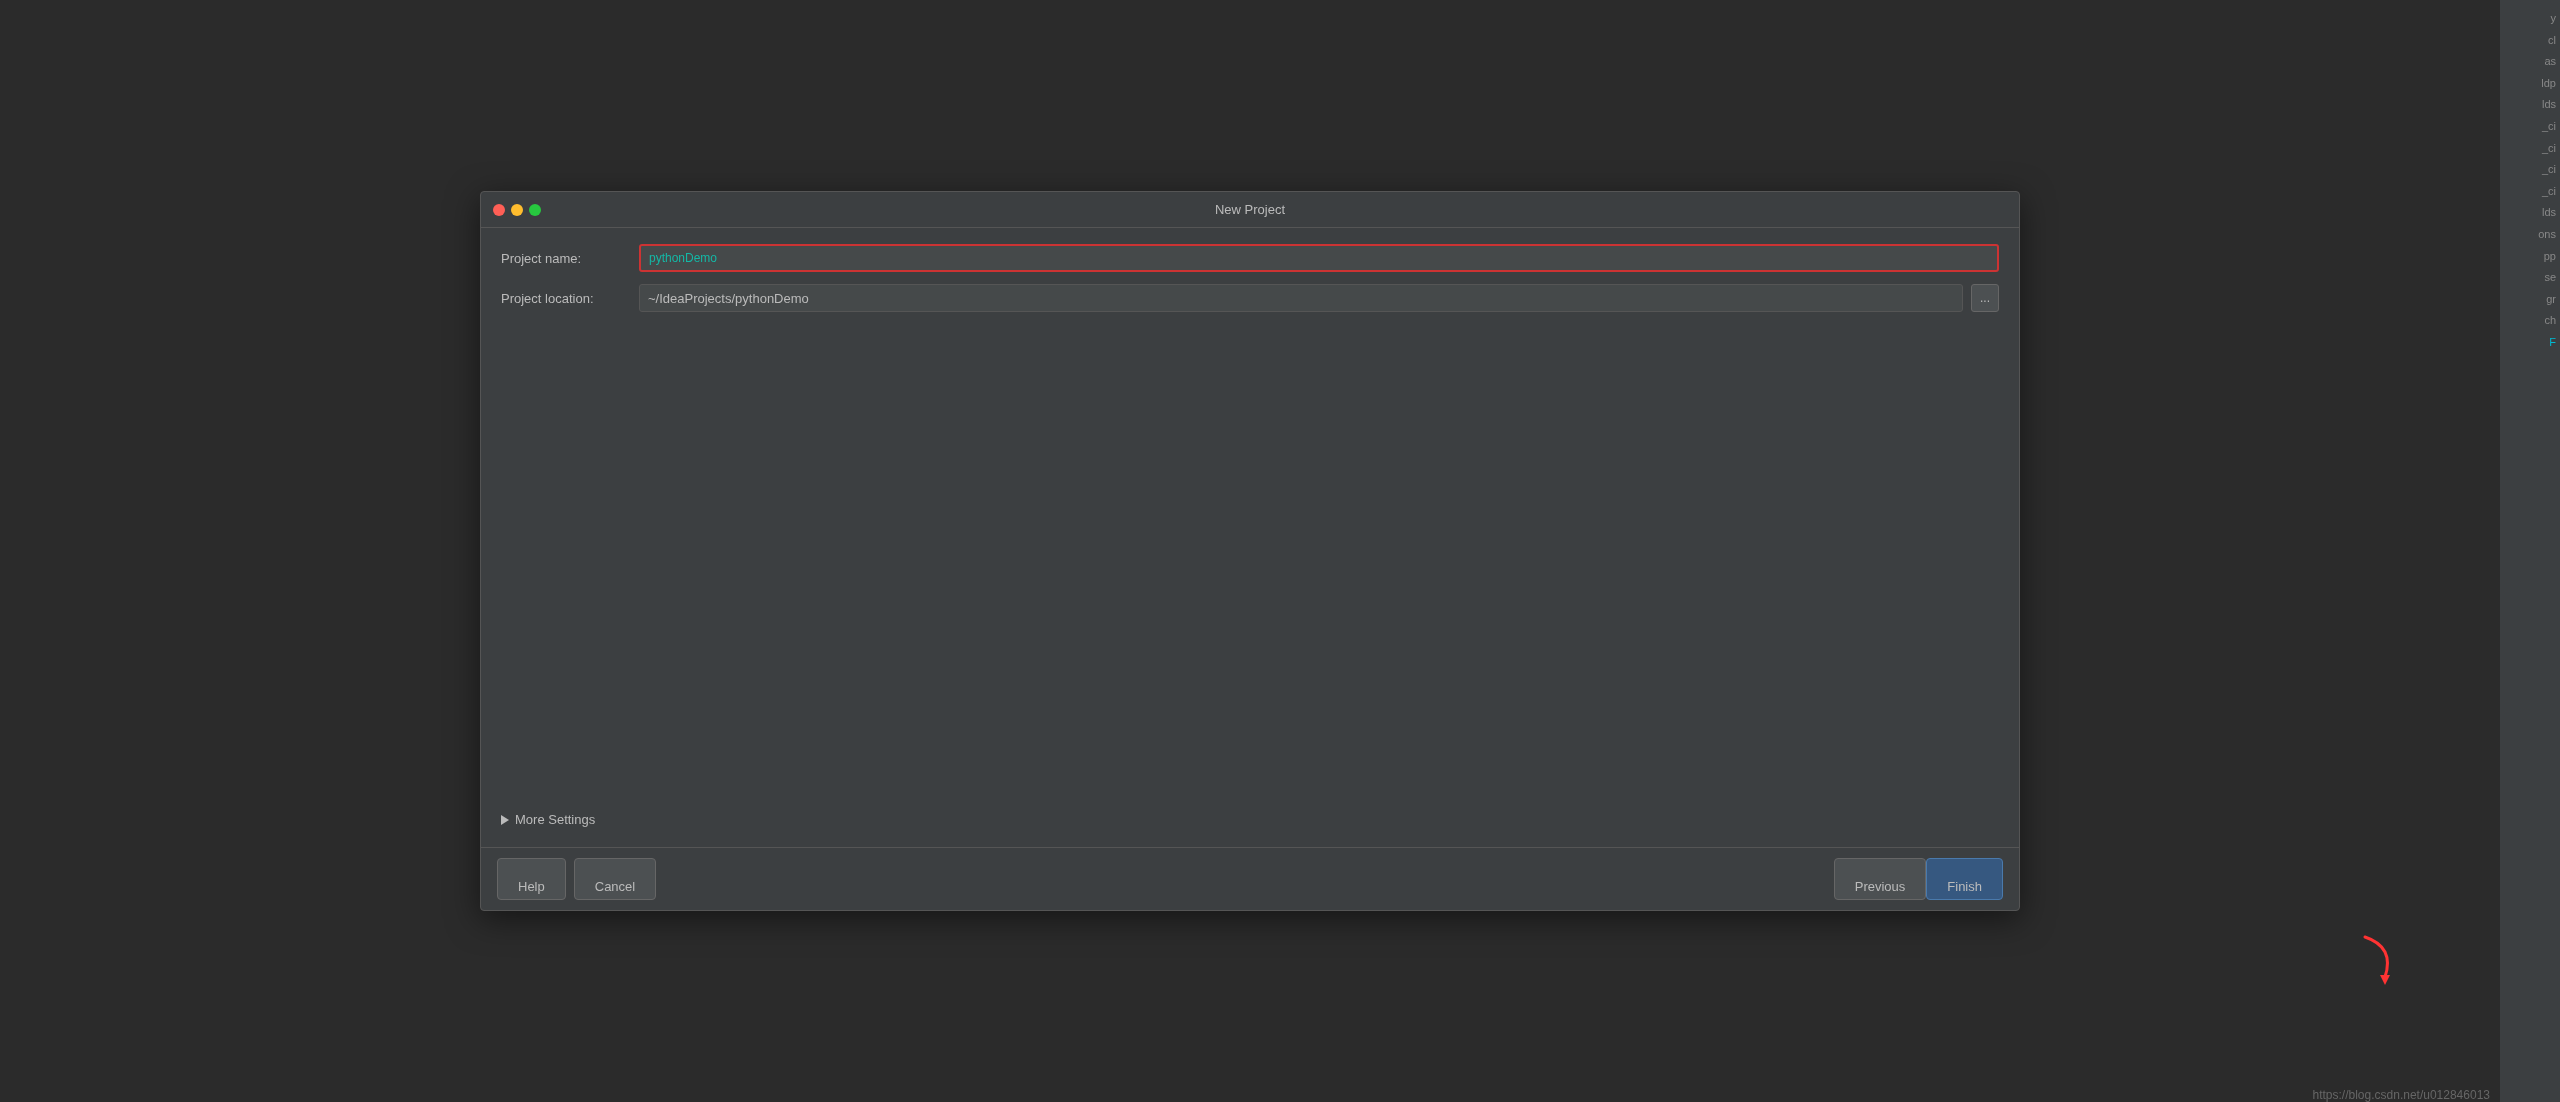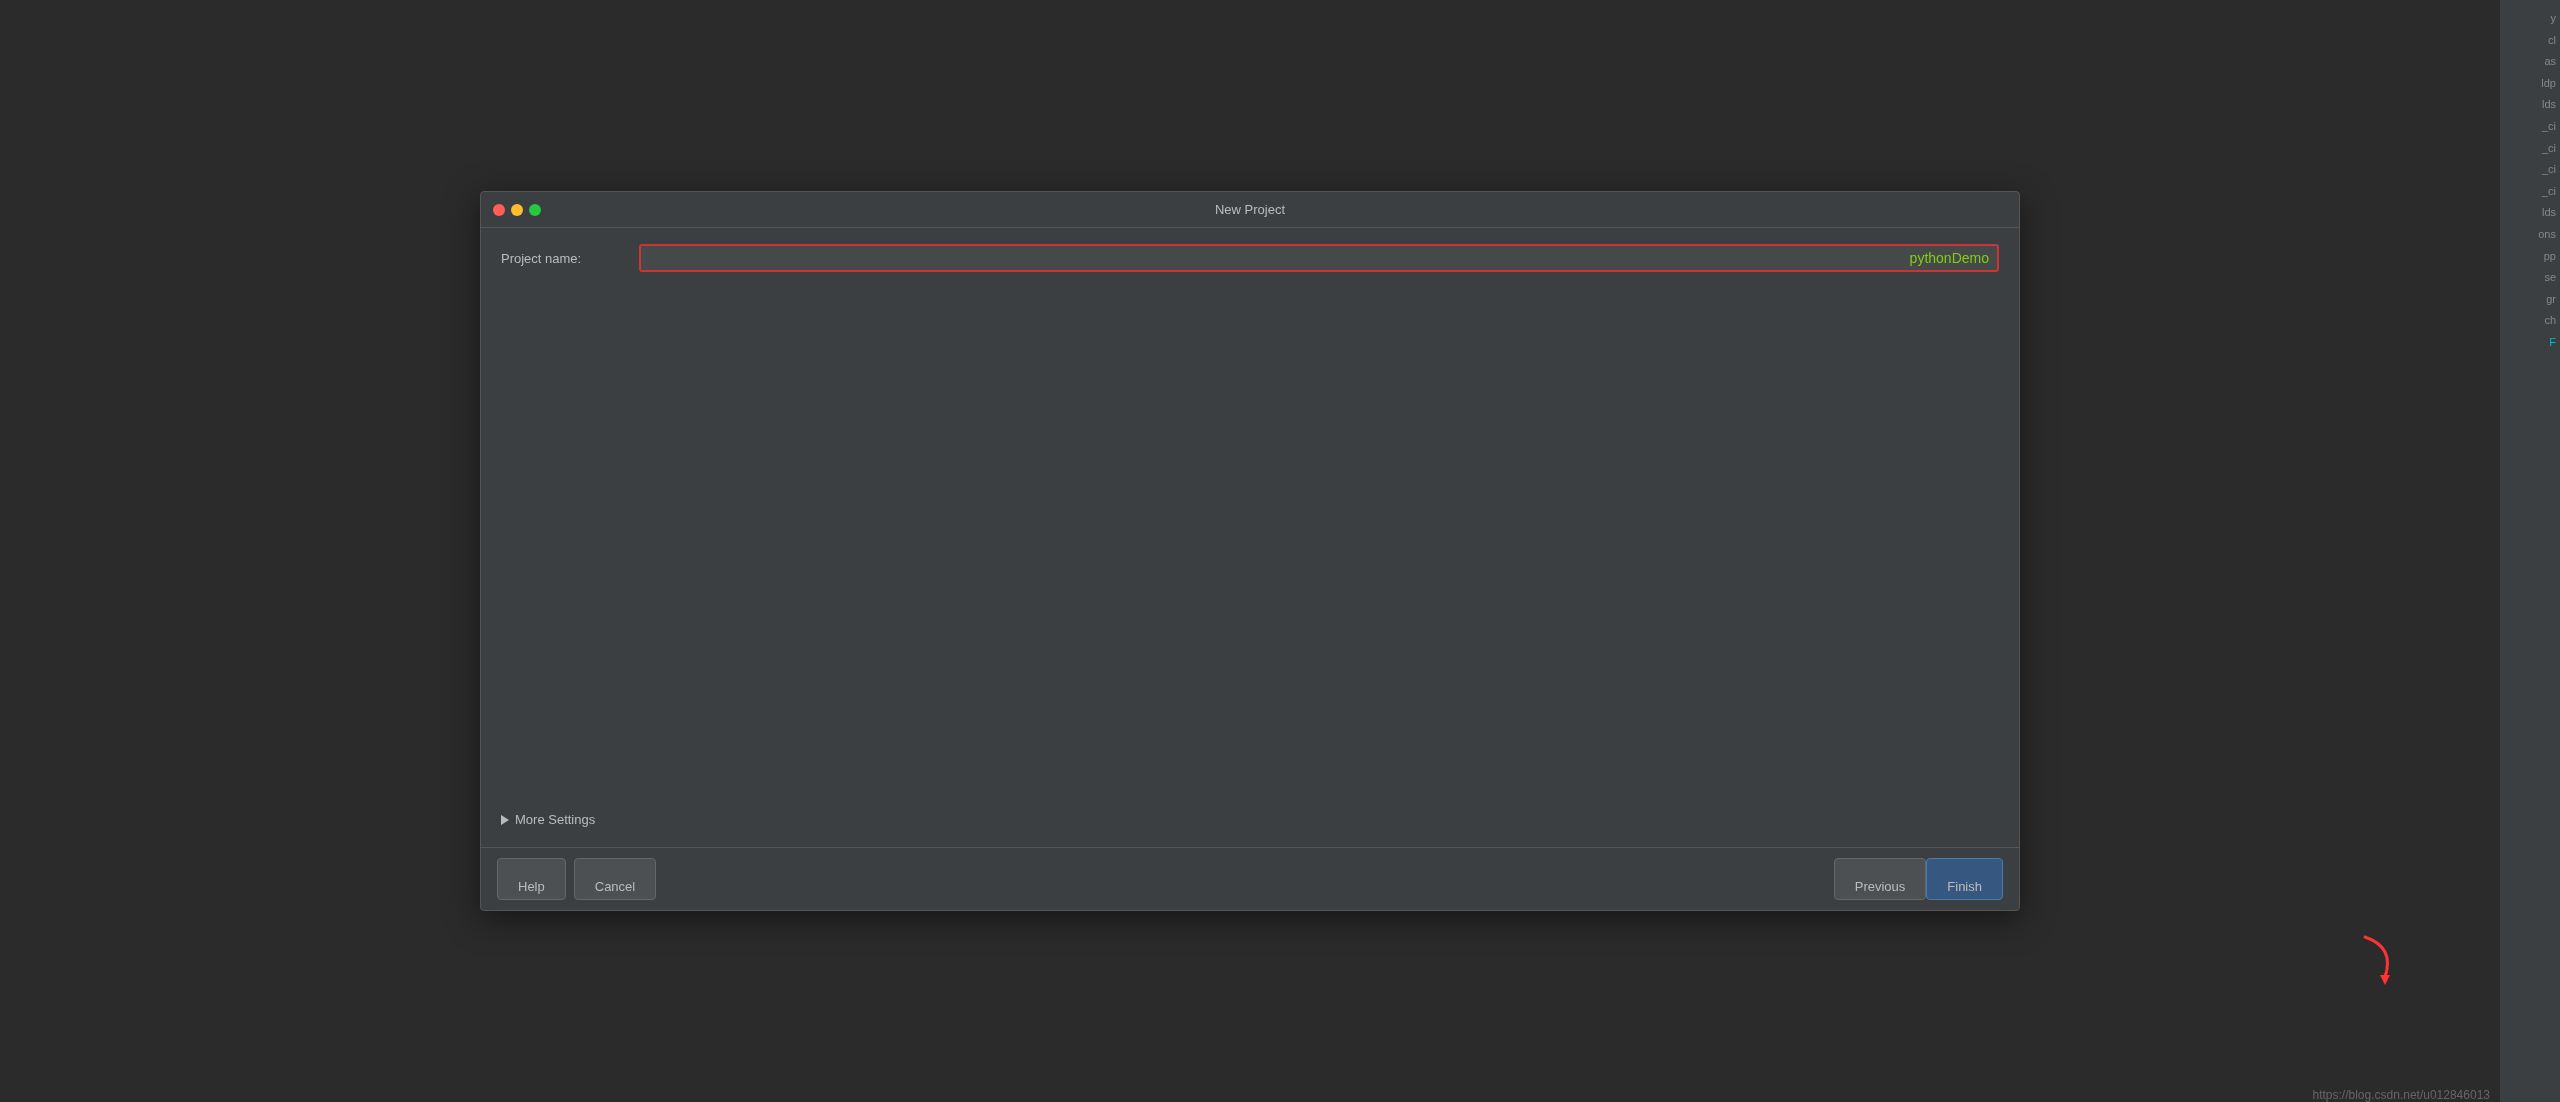--- a/index.html
+++ b/index.html
@@ -133,26 +133,25 @@
       color: #bbbbbb;
       font-size: 13px;
       min-width: 130px;
     }
 
     .form-input {
       flex: 1;
       background: #45494a;
       border: 2px solid #cc3333;
       border-radius: 3px;
-      color: #84cc16;
-      font-size: 14px;
+      color: #14b8a6;
+      font-size: 12px;
       padding: 4px 8px;
       height: 28px;
       outline: none;
-      text-align: right;
     }
 
     .form-input-location {
       flex: 1;
       background: #45494a;
       border: 1px solid #555;
       border-radius: 3px;
       color: #bbbbbb;
       font-size: 13px;
       padding: 4px 8px;
@@ -282,20 +281,25 @@
       <span class="dialog-title">New Project</span>
     </div>
 
     <div class="dialog-body">
 
       <div class="form-row">
         <label class="form-label">Project name:</label>
         <input class="form-input" type="text" value="pythonDemo" style="">
       </div>
 
+      <div class="form-row">
+        <label class="form-label">Project location:</label>
+        <input class="form-input-location" type="text" value="~/IdeaProjects/pythonDemo" style="">
+        <button class="browse-button">...</button>
+      </div>
 
       <div class="content-area"></div>
 
       <div class="more-settings">
         <div class="triangle-icon"></div>
         <span>More Settings</span>
       </div>
 
     </div>
 

